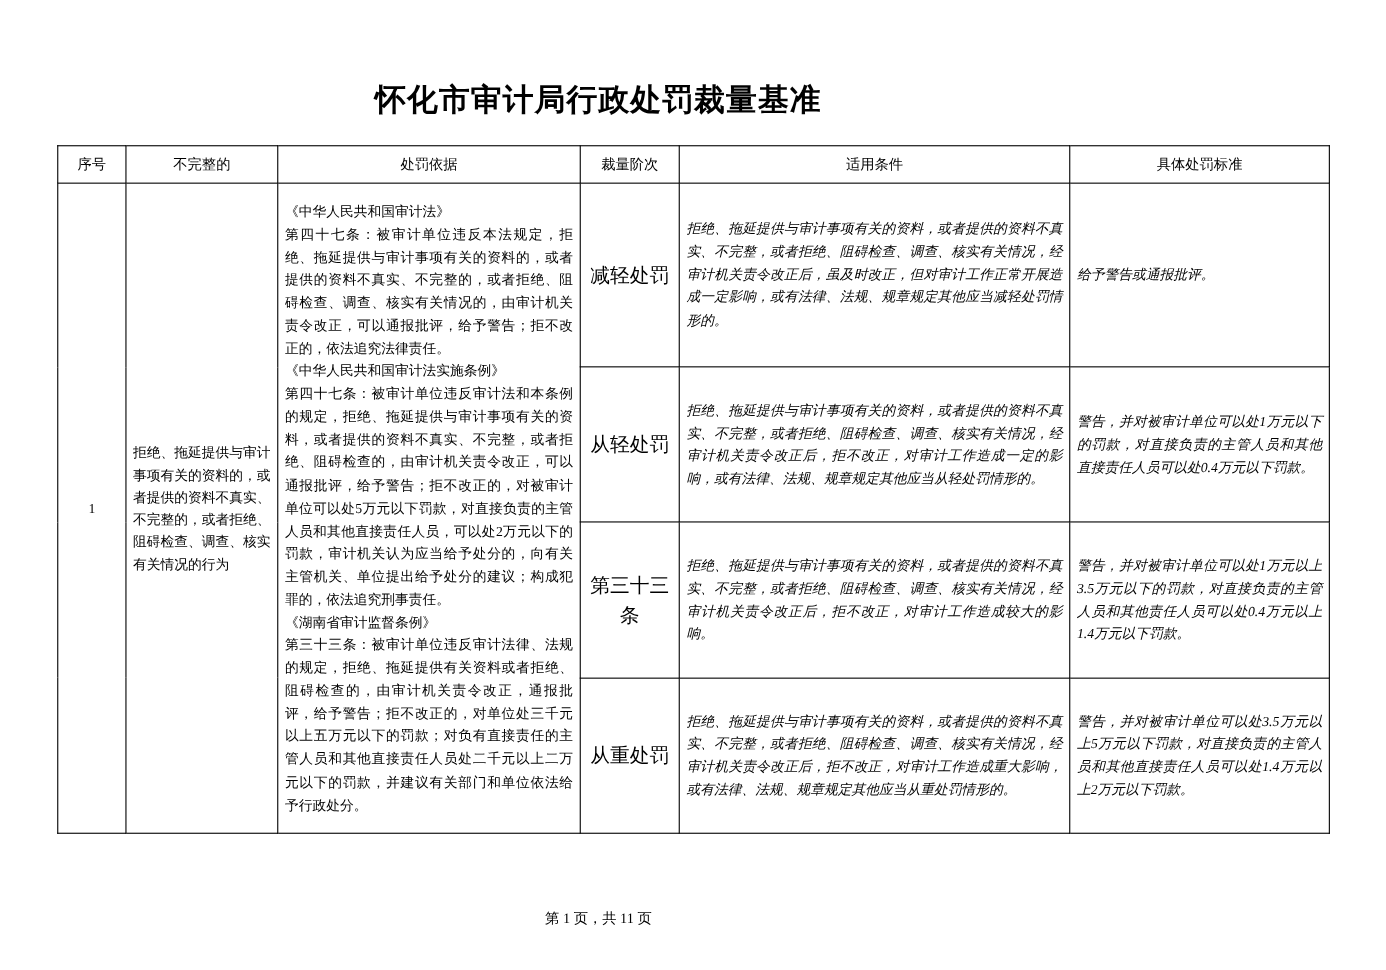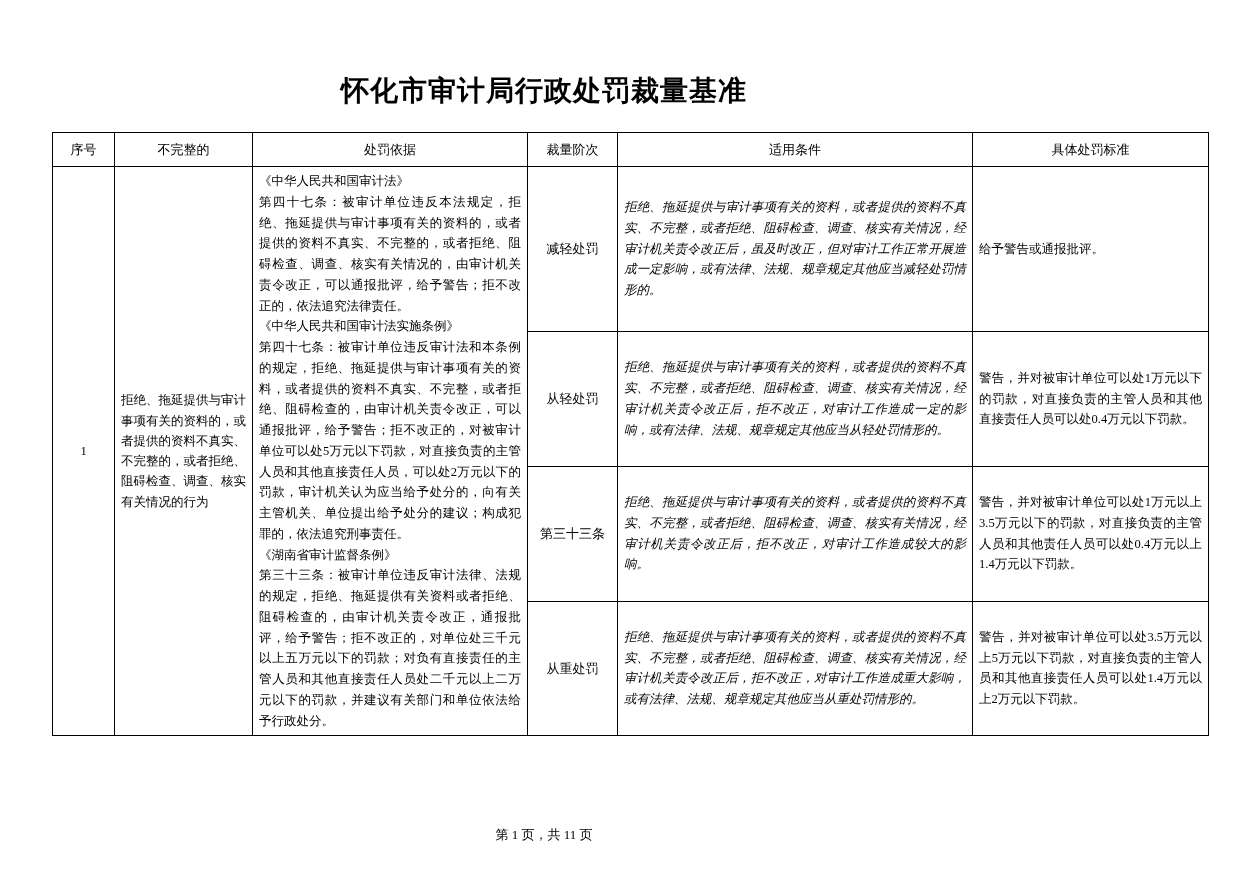--- a/index.html
+++ b/index.html
@@ -39,21 +39,21 @@
     border-collapse: collapse;
     width: 1156px;
     table-layout: fixed;
     font-size: 12.5px;
     line-height: 1.5;
   }
   table.matrix th,
   table.matrix td {
     border: 1px solid #000000;
     vertical-align: middle;
-    padding: 4px 6px;
+    padding: 15px 6px;
     box-sizing: border-box;
   }
   table.matrix thead th {
     text-align: center;
     font-weight: normal;
     font-size: 13px;
     height: 34px;
     padding: 3px 4px;
   }
   .col-no      { width: 62px; }
@@ -73,32 +73,33 @@
     line-height: 1.62;
   }
   td.cell-basis {
     text-align: justify;
     font-size: 12.5px;
     line-height: 1.66;
     vertical-align: middle;
   }
   td.cell-level {
     text-align: center;
-    font-size: 13px;
+    font-size: 18px;
   }
   td.cell-cond {
     text-align: justify;
     font-size: 12.5px;
     line-height: 1.66;
     font-style: italic;
   }
   td.cell-std {
     text-align: justify;
     font-size: 12.5px;
     line-height: 1.66;
+    font-style: italic;
   }
   .basis-para {
     margin: 0;
     text-indent: 0;
   }
   .footer {
     position: absolute;
     left: 0;
     right: 0;
     bottom: 38px;

